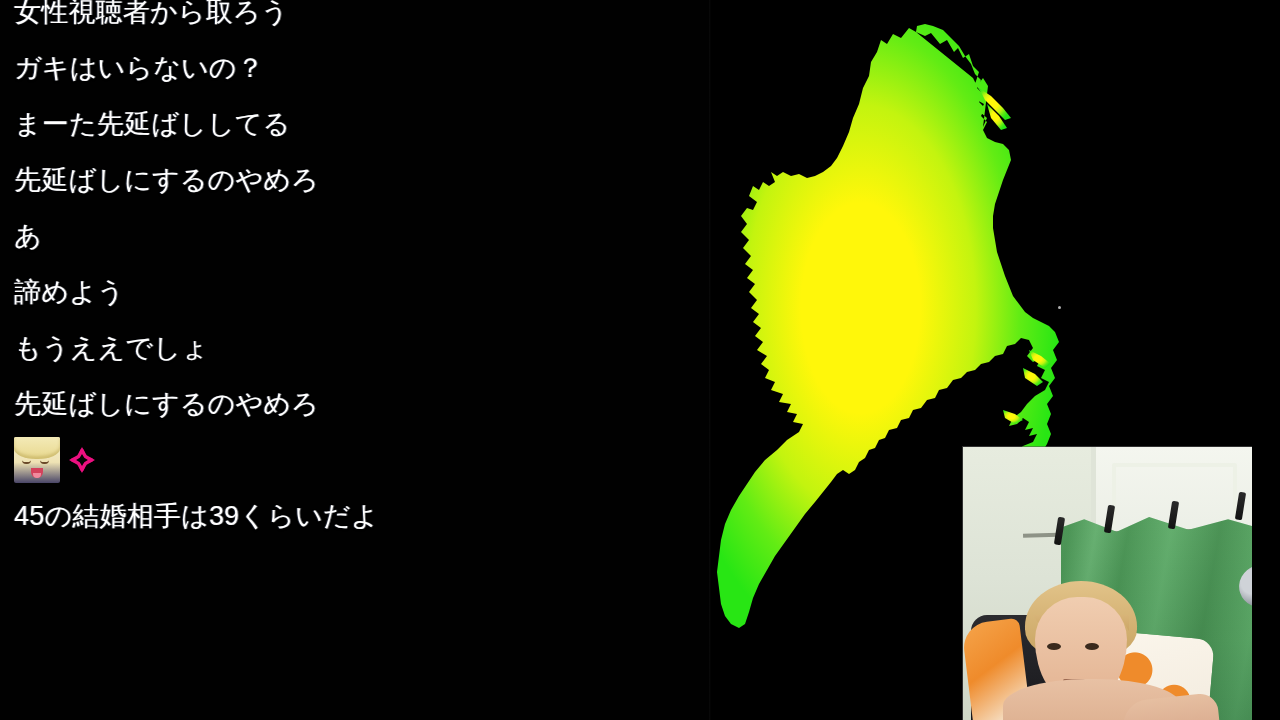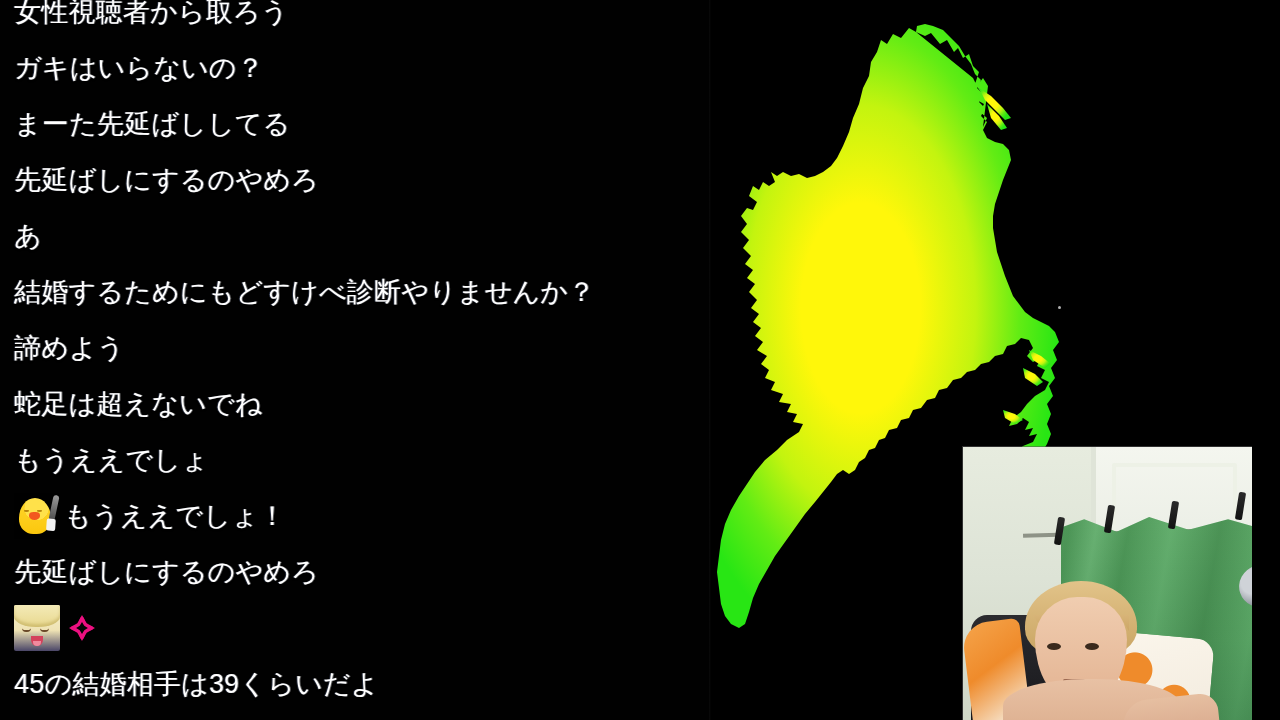--- a/index.html
+++ b/index.html
@@ -373,42 +373,30 @@
       </div>
 
       <div class="chat-msg">
         <span class="msg-text">先延ばしにするのやめろ</span>
       </div>
 
       <div class="chat-msg">
         <span class="msg-text">あ</span>
       </div>
 
-      <div class="chat-msg">
-        <span class="msg-text">結婚するためにもどすけべ診断やりませんか？</span>
-      </div>
 
       <div class="chat-msg">
         <span class="msg-text">諦めよう</span>
       </div>
 
-      <div class="chat-msg">
-        <span class="msg-text">蛇足は超えないでね</span>
-      </div>
 
       <div class="chat-msg">
         <span class="msg-text">もうええでしょ</span>
       </div>
 
-      <div class="chat-msg">
-        <span class="avatar chick">
-            <span class="smoke"></span>
-          </span>
-        <span class="msg-text">もうええでしょ！</span>
-      </div>
 
       <div class="chat-msg">
         <span class="msg-text">先延ばしにするのやめろ</span>
       </div>
 
       <div class="chat-msg">
         <span class="avatar anime">
           <span class="eye-l"></span>
           <span class="eye-r"></span>
           <span class="mouth"></span>

